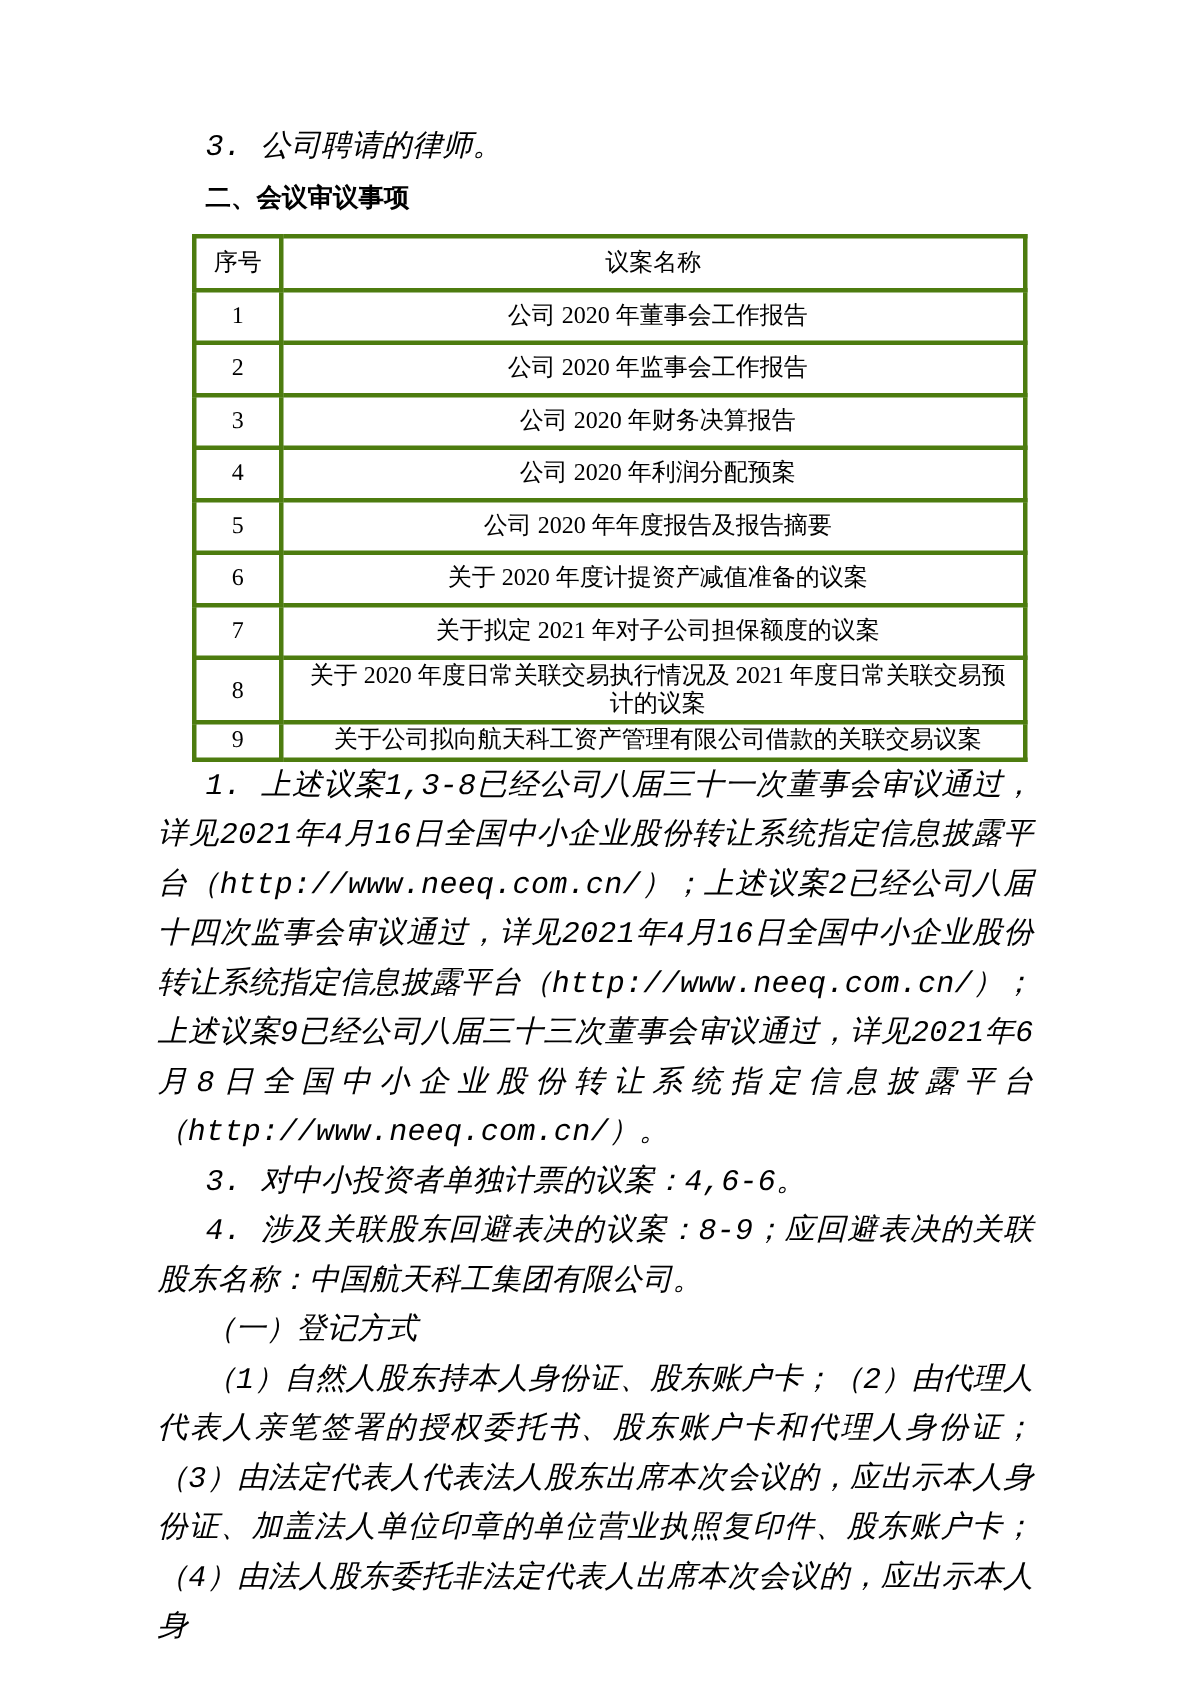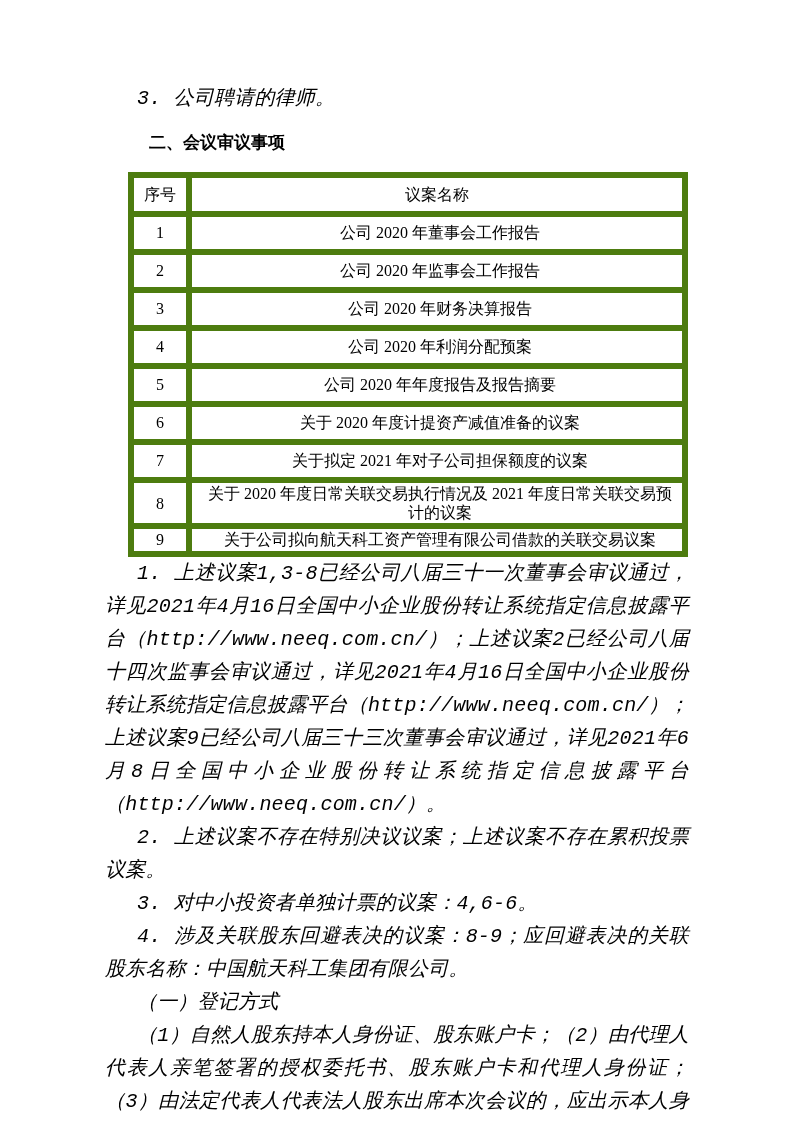--- a/index.html
+++ b/index.html
@@ -25,40 +25,40 @@
     margin: 0;
     font-family: "Liberation Mono", "DejaVu Serif", serif;
     font-size: 20px;
     line-height: 33px;
     text-align: justify;
     letter-spacing: 0.2px;
     font-style: italic;
   }
   .indent { text-indent: 32px; }
   .sec-heading {
-    margin: 12px;
-    font-family: Liberation Mono, monospace;
+    margin: 0;
+    font-family: Liberation Serif, serif;
     font-size: 17px;
     font-weight: 700;
     line-height: 33px;
     text-indent: 32px;
   }
   
   table.proposals {
     border-collapse: collapse;
     table-layout: fixed;
     width: 554px;
     margin: 8px 0 0 23px;
     border: 2px solid #000;
     font-family: "Liberation Serif", serif;
     font-size: 16px;
   }
   table.proposals th,
   table.proposals td {
-    border: 6px solid #4d7c0f;
+    border: 3px solid #4d7c0f;
     font-weight: normal;
     vertical-align: middle;
   }
   table.proposals th {
     text-align: center;
     padding: 6px 4px;
     line-height: 21px;
   }
   td.cell-no {
     text-align: center;
@@ -127,21 +127,20 @@
         <td class="cell-name">关于 2020 年度日常关联交易执行情况及 2021 年度日常关联交易预计的议案</td>
       </tr>
       <tr class="row-tight1">
         <td class="cell-no">9</td>
         <td class="cell-name">关于公司拟向航天科工资产管理有限公司借款的关联交易议案</td>
       </tr>
     </tbody>
   </table>
 
   <p class="para indent">1. 上述议案1,3-8已经公司八届三十一次董事会审议通过，详见2021年4月16日全国中小企业股份转让系统指定信息披露平台（http://www.neeq.com.cn/）；上述议案2已经公司八届十四次监事会审议通过，详见2021年4月16日全国中小企业股份转让系统指定信息披露平台（http://www.neeq.com.cn/）；上述议案9已经公司八届三十三次董事会审议通过，详见2021年6月8日全国中小企业股份转让系统指定信息披露平台（http://www.neeq.com.cn/）。</p>
-  <p class="para indent">2. 上述议案不存在特别决议议案；上述议案不存在累积投票议案。</p>
   <p class="para indent">3. 对中小投资者单独计票的议案：4,6-6。</p>
   <p class="para indent">4. 涉及关联股东回避表决的议案：8-9；应回避表决的关联股东名称：中国航天科工集团有限公司。</p>
 
 
   <p class="para indent">（一）登记方式</p>
 
   <p class="para indent">（1）自然人股东持本人身份证、股东账户卡；（2）由代理人代表人亲笔签署的授权委托书、股东账户卡和代理人身份证；（3）由法定代表人代表法人股东出席本次会议的，应出示本人身份证、加盖法人单位印章的单位营业执照复印件、股东账户卡；（4）由法人股东委托非法定代表人出席本次会议的，应出示本人身</p>
 
 </div>
 

